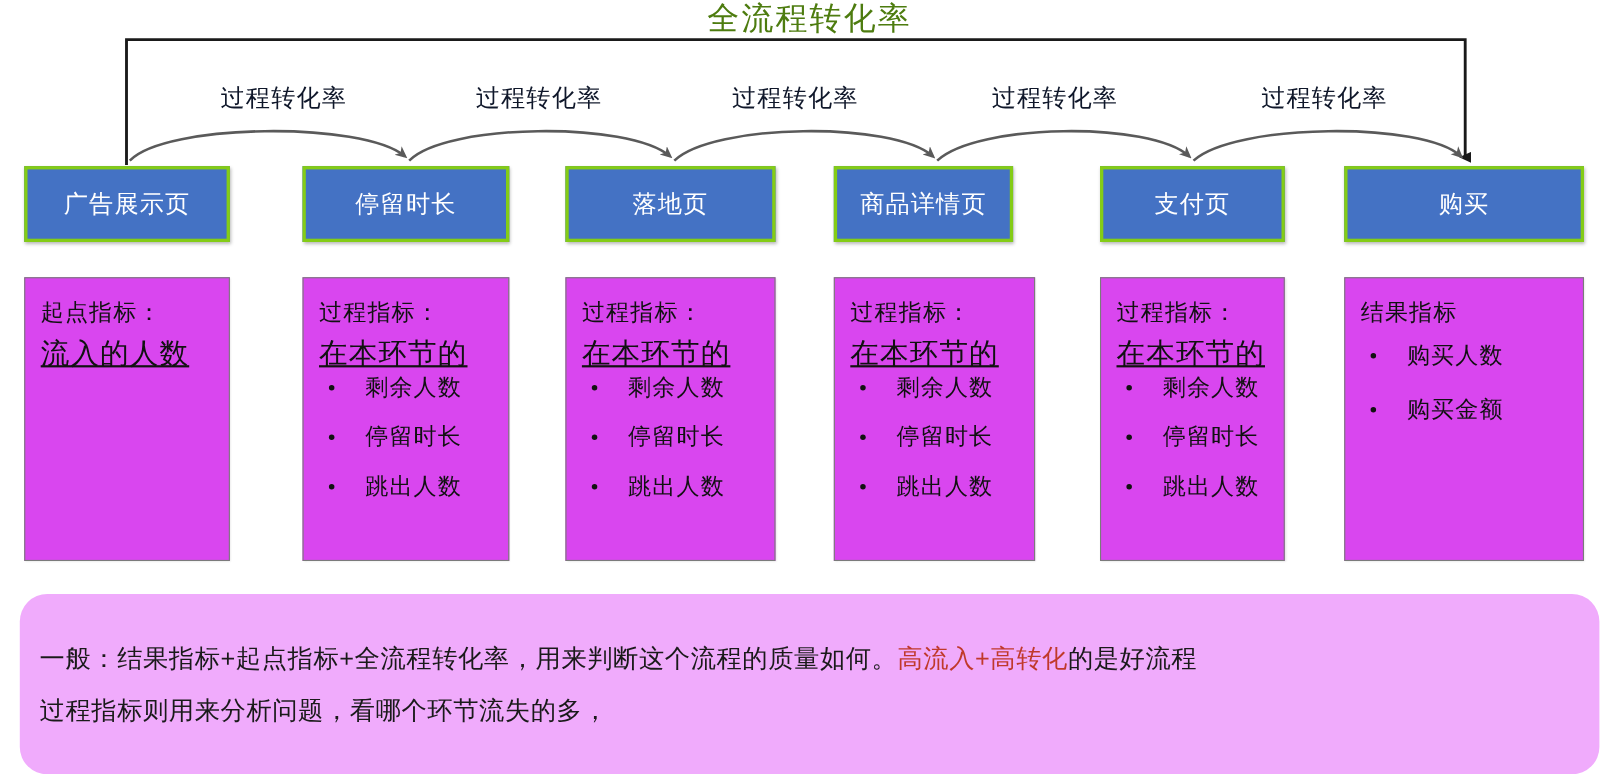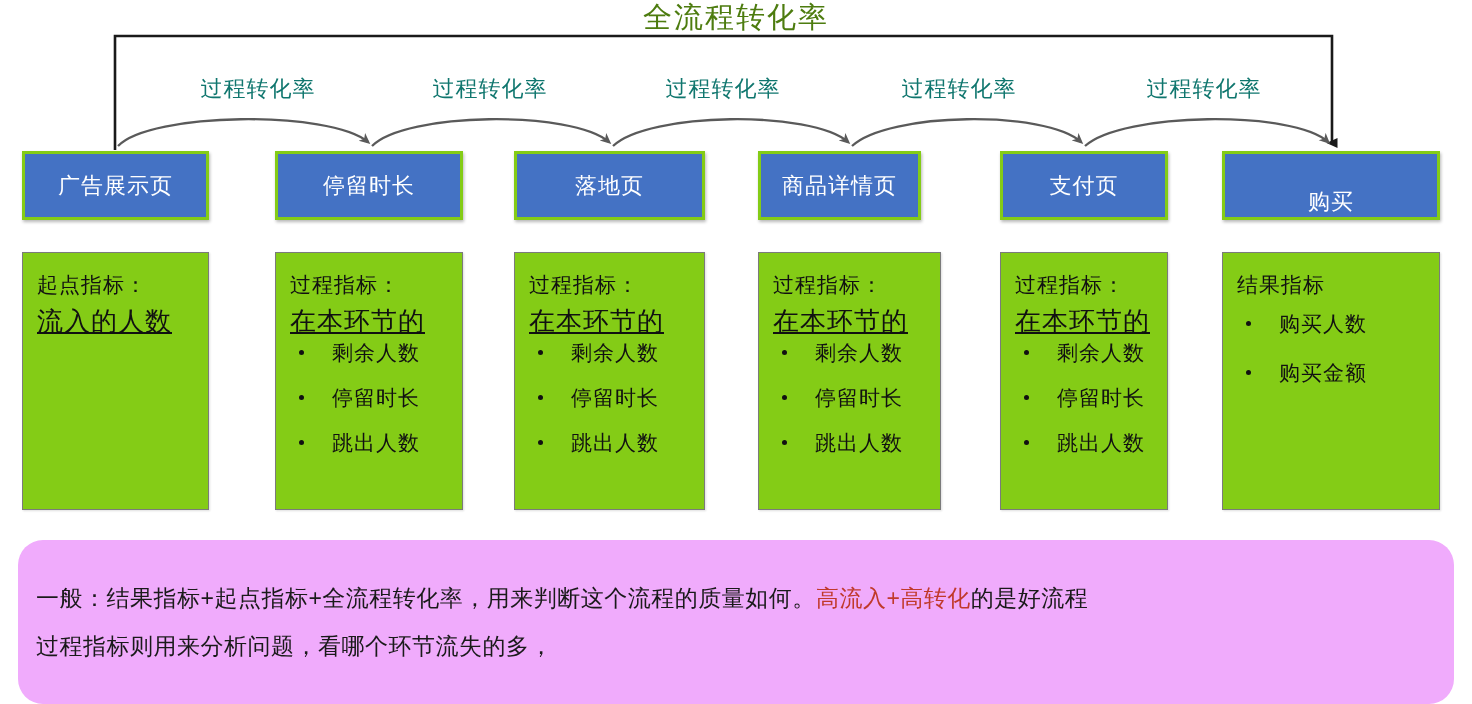--- a/index.html
+++ b/index.html
@@ -39,21 +39,21 @@
     height: 240px;
   }
 
   
   .stage-label {
     position: absolute;
     top: 76px;
     font-size: 22px;
     line-height: 26px;
     letter-spacing: 1px;
-    color: #0f766e;
+    color: #0f172a;
     text-align: center;
     white-space: nowrap;
   }
 
   
   .stage-box {
     position: absolute;
     top: 151px;
     height: 69px;
     background: #4472c4;
@@ -69,21 +69,21 @@
     font-size: 22px;
     letter-spacing: 1px;
     white-space: nowrap;
   }
 
   
   .detail-box {
     position: absolute;
     top: 252px;
     height: 258px;
-    background: #84cc16;
+    background: #d946ef;
     border: 1px solid #7b7b7b;
     box-sizing: border-box;
     padding: 18px 10px 0 14px;
     box-shadow: 1px 1px 2px rgba(0,0,0,0.13);
   }
   .detail-heading {
     font-size: 21px;
     line-height: 27px;
     letter-spacing: 1px;
     color: #111111;
@@ -190,21 +190,21 @@
 </div>
 <div class="stage-box" style="left:514px;width:191px;">
   <span class="stage-box-text">落地页</span>
 </div>
 <div class="stage-box" style="left:758px;width:163px;">
   <span class="stage-box-text">商品详情页</span>
 </div>
 <div class="stage-box" style="left:1000px;width:168px;">
   <span class="stage-box-text">支付页</span>
 </div>
-<div class="stage-box" style="left:1222px;width:218px;align-items:flex-end;">
+<div class="stage-box" style="left:1222px;width:218px;">
   <span class="stage-box-text">购买</span>
 </div>
 
 <div class="detail-box" style="left:22px;width:187px;">
   <div class="detail-heading">起点指标：</div>
   <div class="detail-sub">流入的人数</div>
 </div>
 
 <div class="detail-box tight" style="left:275px;width:188px;">
   <div class="detail-heading">过程指标：</div>

